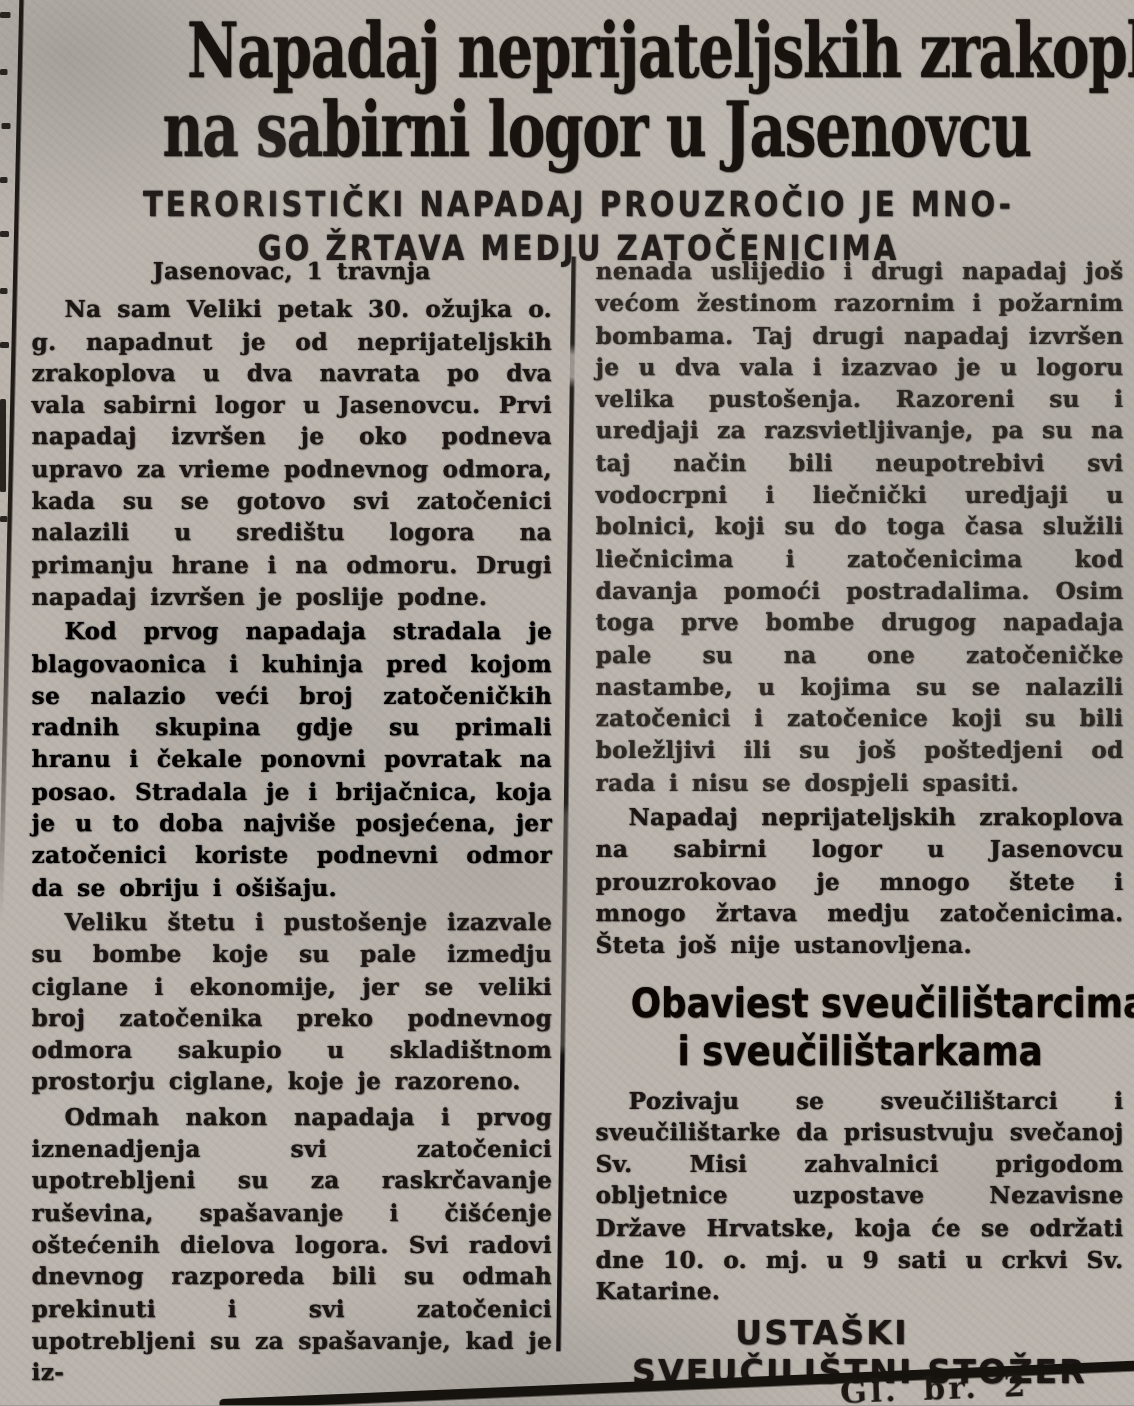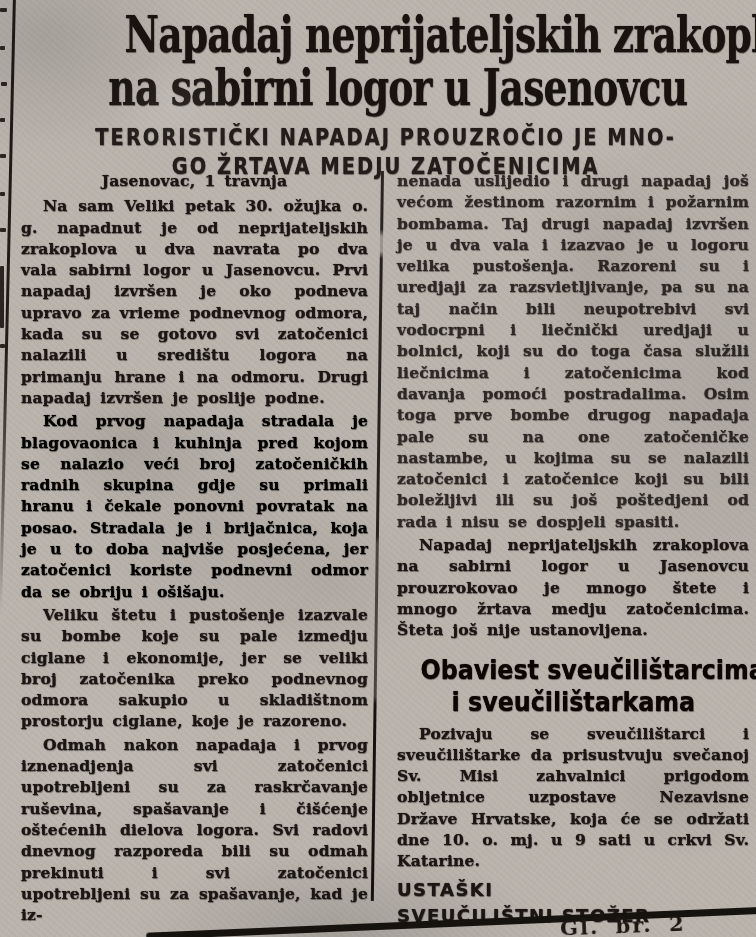--- a/index.html
+++ b/index.html
@@ -49,22 +49,22 @@
     transform:rotate(.8deg); transform-origin:top center; filter:blur(.3px);
     background:linear-gradient(to bottom,
       rgba(26,22,18,.9) 0 8%, rgba(26,22,18,.2) 9% 11%,
       rgba(26,22,18,.92) 12% 50%, rgba(26,22,18,.7) 51% 72%,
       #141110 73% 100%);}
 
   
   .notice-heading{ margin:13px 0 5px; text-align:center; font-family:"DejaVu Sans", sans-serif;
     font-weight:700; font-size:27px; line-height:32px;}
   .nh{ display:inline-block; transform:scaleX(.88); white-space:nowrap; filter:blur(.3px) contrast(1.15);}
-  .signature{ margin-top:5px; text-align:left; font-family:"DejaVu Sans", sans-serif;
-    font-weight:700; font-size:18px; line-height:26px; letter-spacing:1.5px;}
+  .signature{ margin-top:5px; text-align:center; font-family:"DejaVu Sans", sans-serif;
+    font-weight:700; font-size:22px; line-height:26px; letter-spacing:1.5px;}
   .sig1{ padding-right:50px;}
 
   
   .diag-rule{ position:absolute; left:146px; top:919px; width:655px; height:7px;
     background:#16120e; transform:rotate(-2.4deg); border-radius:3px; filter:blur(.45px);}
   .footer-fragment{ position:absolute; left:560px; top:913px; transform:rotate(-2.2deg);
     font-weight:700; font-size:21px; letter-spacing:2px; word-spacing:7px;
     color:#1c1713; filter:blur(.35px); white-space:nowrap;}
   .stain{ position:absolute; pointer-events:none; border-radius:50%;}
 </style>

